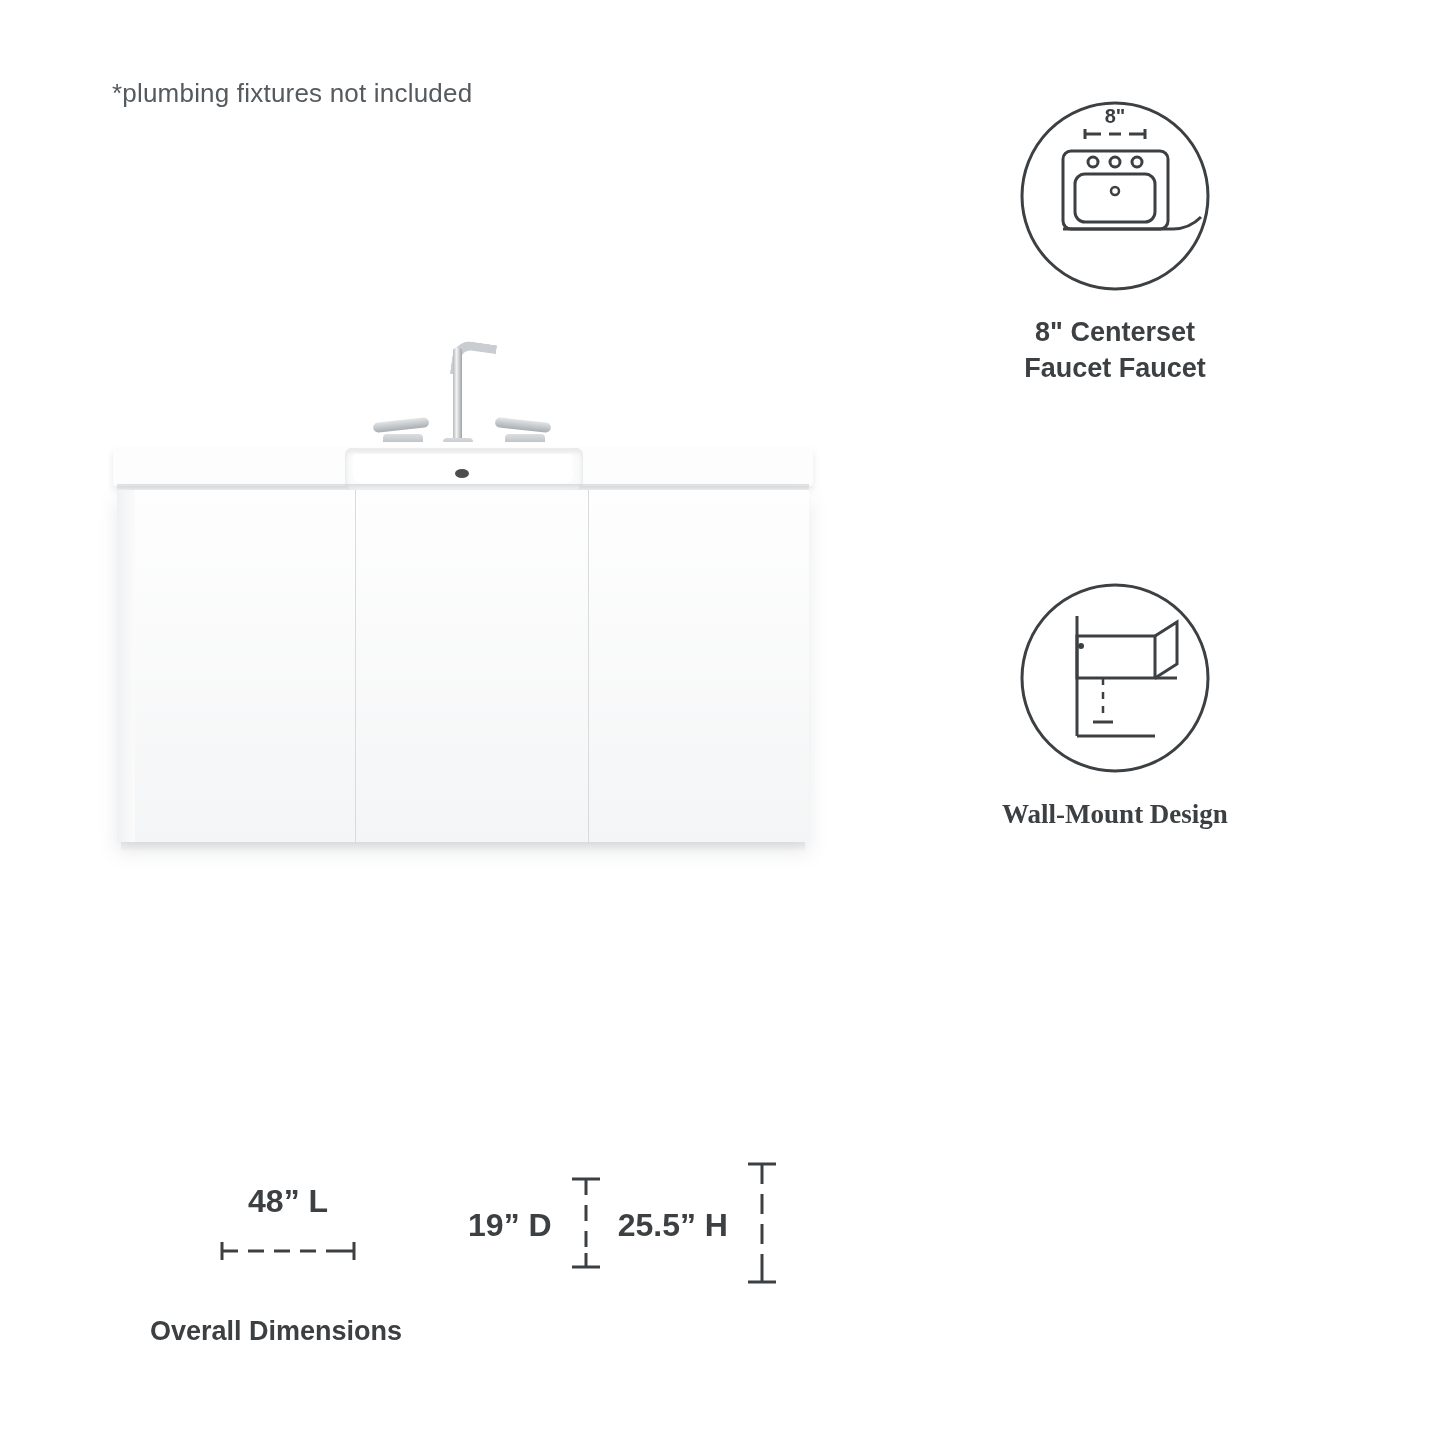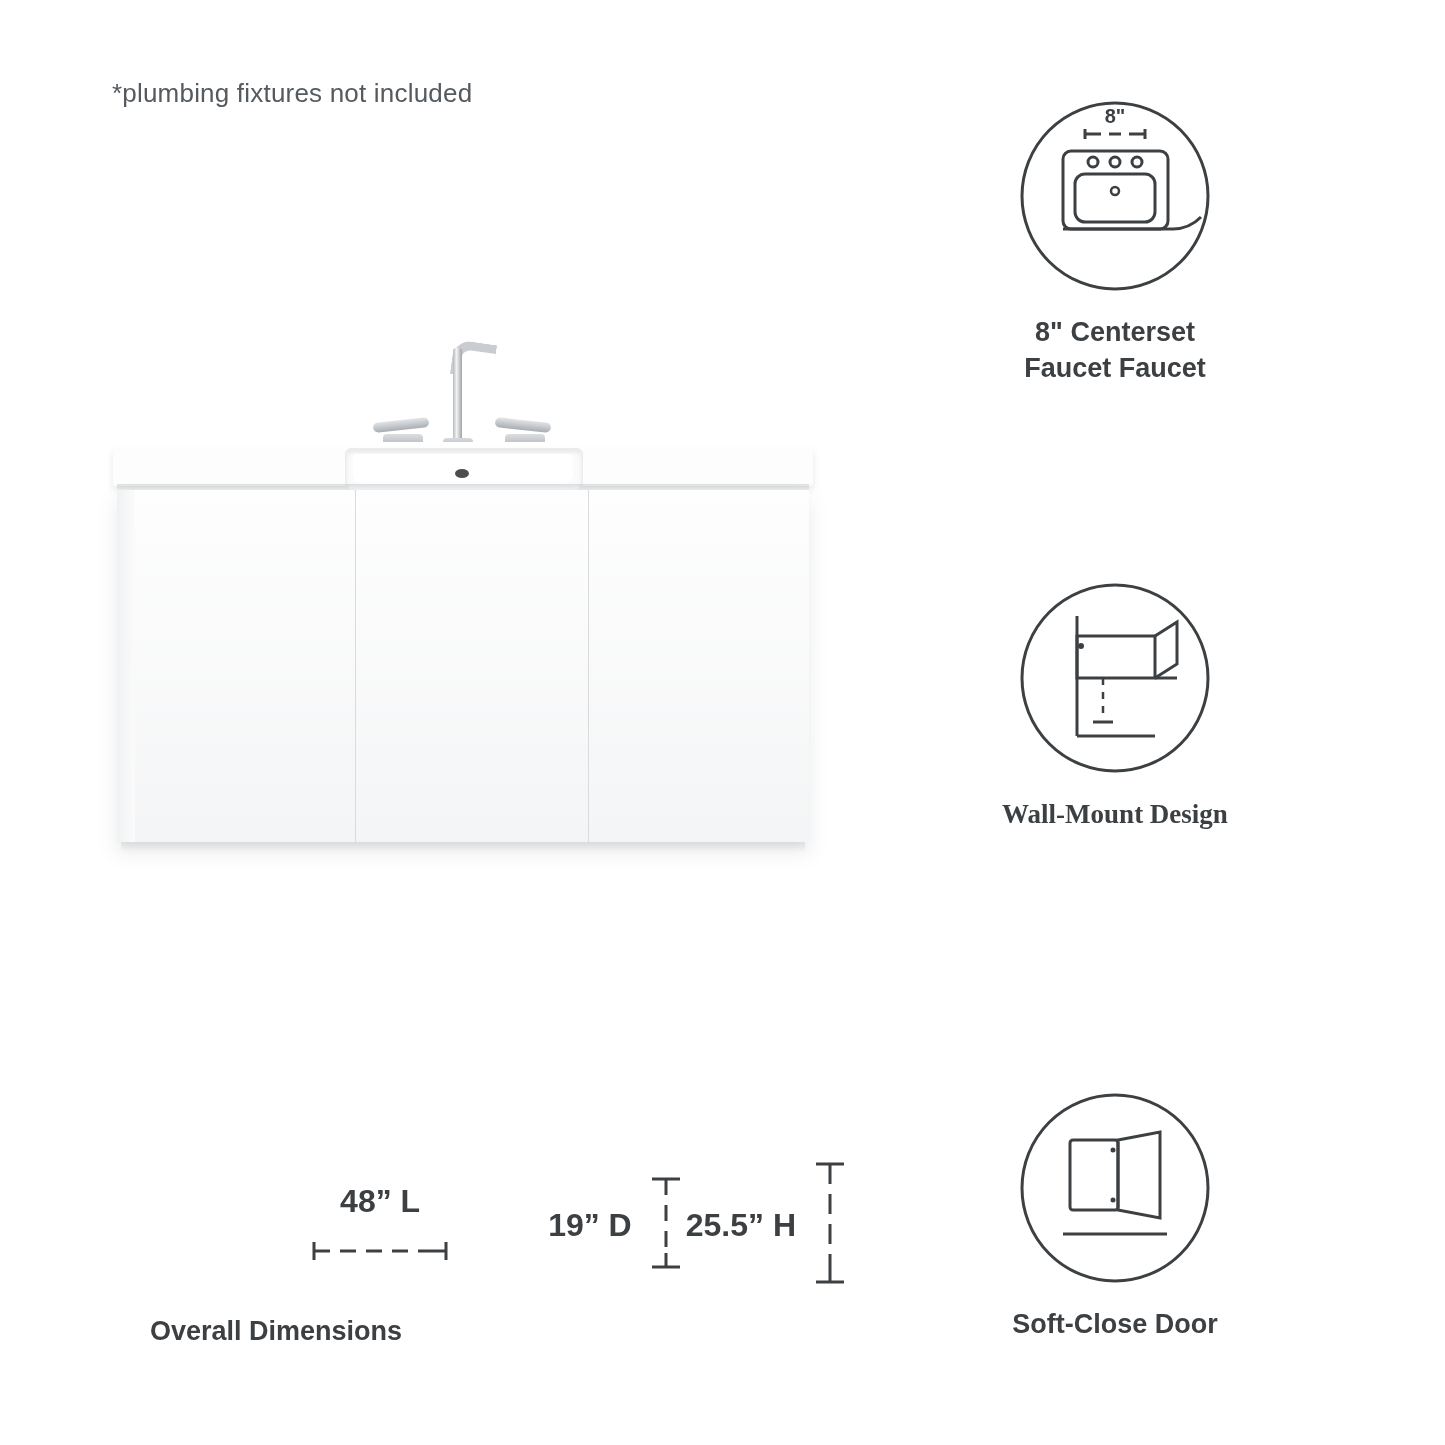--- a/index.html
+++ b/index.html
@@ -213,22 +213,22 @@
   
   .dimensions {
     position: absolute;
     left: 150px;
     top: 1150px;
     width: 700px;
   }
   .dim-row {
     display: flex;
     align-items: center;
-    justify-content: flex-end;
-    gap: 0px;
+    justify-content: center;
+    gap: 12px;
     height: 150px;
   }
   .dim-item {
     display: flex;
     align-items: center;
   }
   .dim-label {
     font-size: 32px;
     font-weight: bold;
     color: #3c4043;
@@ -319,37 +319,20 @@
         <circle cx="66" cy="68" r="3" fill="#3c4043"></circle>
 
         <path d="M88 100 v42" stroke="#3c4043" stroke-width="2.5" stroke-dasharray="7 7"></path>
         <path d="M78 144 h20" stroke="#3c4043" stroke-width="3"></path>
         <path d="M62 158 h78" stroke="#3c4043" stroke-width="3"></path>
       </svg>
     </div>
     <div class="caption">Wall-Mount Design</div>
   </div>
 
-  <div class="feature" id="feature-door">
-    <div class="circle-wrap">
-      <svg viewBox="0 0 200 200" width="200" height="200">
-        <circle cx="100" cy="100" r="93" fill="none" stroke="#3c4043" stroke-width="3"></circle>
-
-        <rect x="55" y="52" width="48" height="70" rx="3" fill="none" stroke="#3c4043" stroke-width="3"></rect>
-
-        <path d="M103 52 l42 -8 v86 l-42 -8 z" fill="none" stroke="#3c4043" stroke-width="3"></path>
-
-        <circle cx="98" cy="62" r="2.5" fill="#3c4043"></circle>
-        <circle cx="98" cy="112" r="2.5" fill="#3c4043"></circle>
-
-        <path d="M48 146 h104" stroke="#3c4043" stroke-width="3"></path>
-      </svg>
-    </div>
-    <div class="caption">Soft-Close Door</div>
-  </div>
 
   <div class="dimensions">
     <div class="dim-row">
 
       <div class="dim-col">
         <div class="dim-item">
           <span class="dim-label">48” L</span>
         </div>
         <div class="dim-gfx" style="margin-top:18px;margin-left:0;">
           <svg width="140" height="26" viewBox="0 0 140 26">

